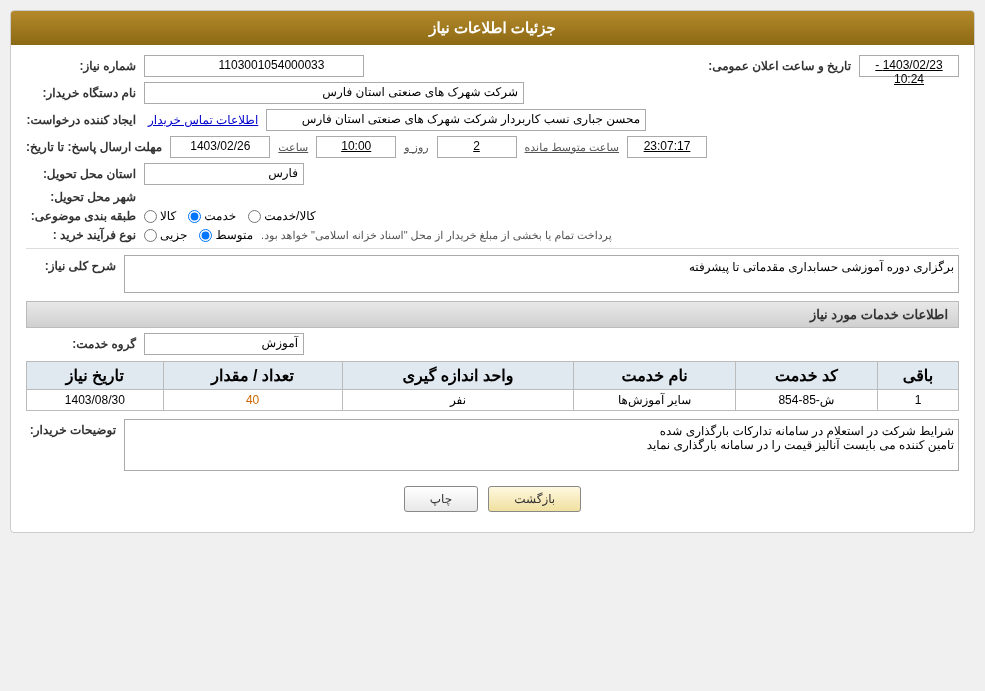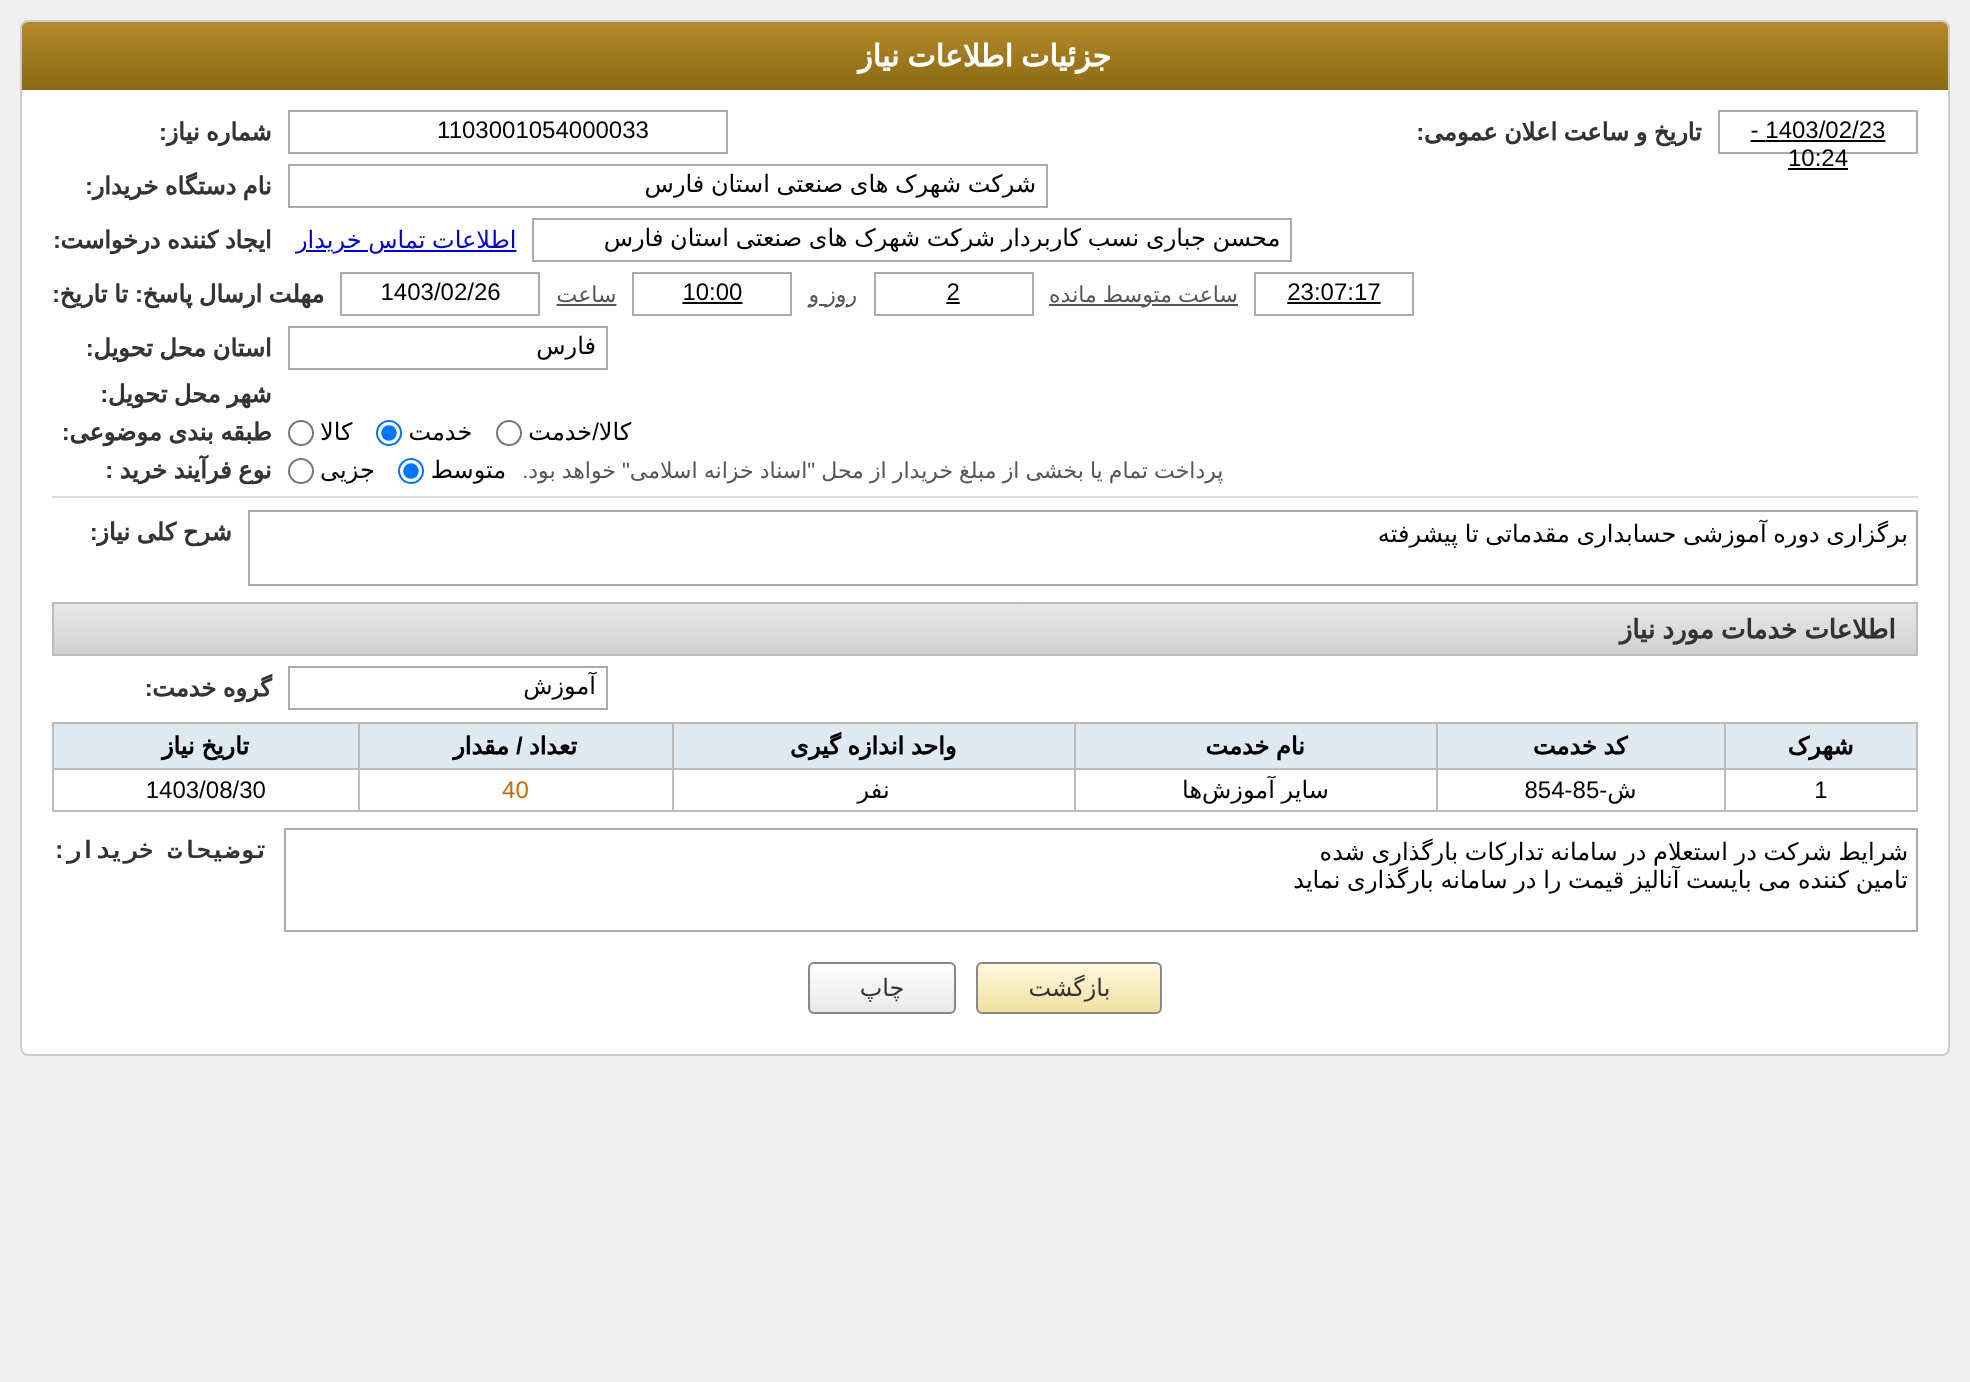--- a/index.html
+++ b/index.html
@@ -87,21 +87,21 @@
     .services-table {
       width: 100%;
       border-collapse: collapse;
       margin: 6px 0;
     }
     .services-table th {
       background: #e0e8f0;
       border: 1px solid #bbb;
       padding: 4px 6px;
       text-align: center;
-      font-size: 12px;
+      font-size: 16px;
       font-weight: bold;
     }
     .services-table td {
       border: 1px solid #bbb;
       padding: 3px 6px;
       text-align: center;
       font-size: 12px;
     }
     .services-table td.orange {
       color: #cc6600;
@@ -251,21 +251,21 @@
       <div class="section-header">اطلاعات خدمات مورد نیاز</div>
 
       <div class="info-row" style="justify-content: flex-end;">
         <div class="input-box" style="width:160px;">آموزش</div>
         <span class="info-label">گروه خدمت:</span>
       </div>
 
       <table class="services-table">
         <thead>
           <tr>
-            <th>شهرک</th>
+            <th>باقی</th>
             <th>کد خدمت</th>
             <th>نام خدمت</th>
             <th>واحد اندازه گیری</th>
             <th>تعداد / مقدار</th>
             <th>تاریخ نیاز</th>
           </tr>
         </thead>
         <tbody id="services-tbody">
         <tr>
     <td>1</td>
@@ -274,21 +274,21 @@
     <td>نفر</td>
     <td class="orange">40</td>
     <td>1403/08/30</td>
   </tr>
           </tbody>
       </table>
 
       <div class="info-row" style="align-items:flex-start; margin-top:8px;">
         <textarea class="textarea-box" rows="3" style="flex: 1 1 0%;">شرایط شرکت در استعلام در سامانه تدارکات بارگذاری شده
 تامین کننده می بایست آنالیز قیمت را در سامانه بارگذاری نماید</textarea>
-        <span class="info-label" style="margin-top:4px;min-width:90px;font-family:Liberation Mono, monospace;">توضیحات خریدار:</span>
+        <span class="info-label" style="margin-top:4px;min-width:90px;">توضیحات خریدار:</span>
       </div>
 
       <div class="button-row">
         <button class="btn btn-back">بازگشت</button>
         <button class="btn btn-print">چاپ</button>
       </div>
 
     </div>
   </div>
 </div>

